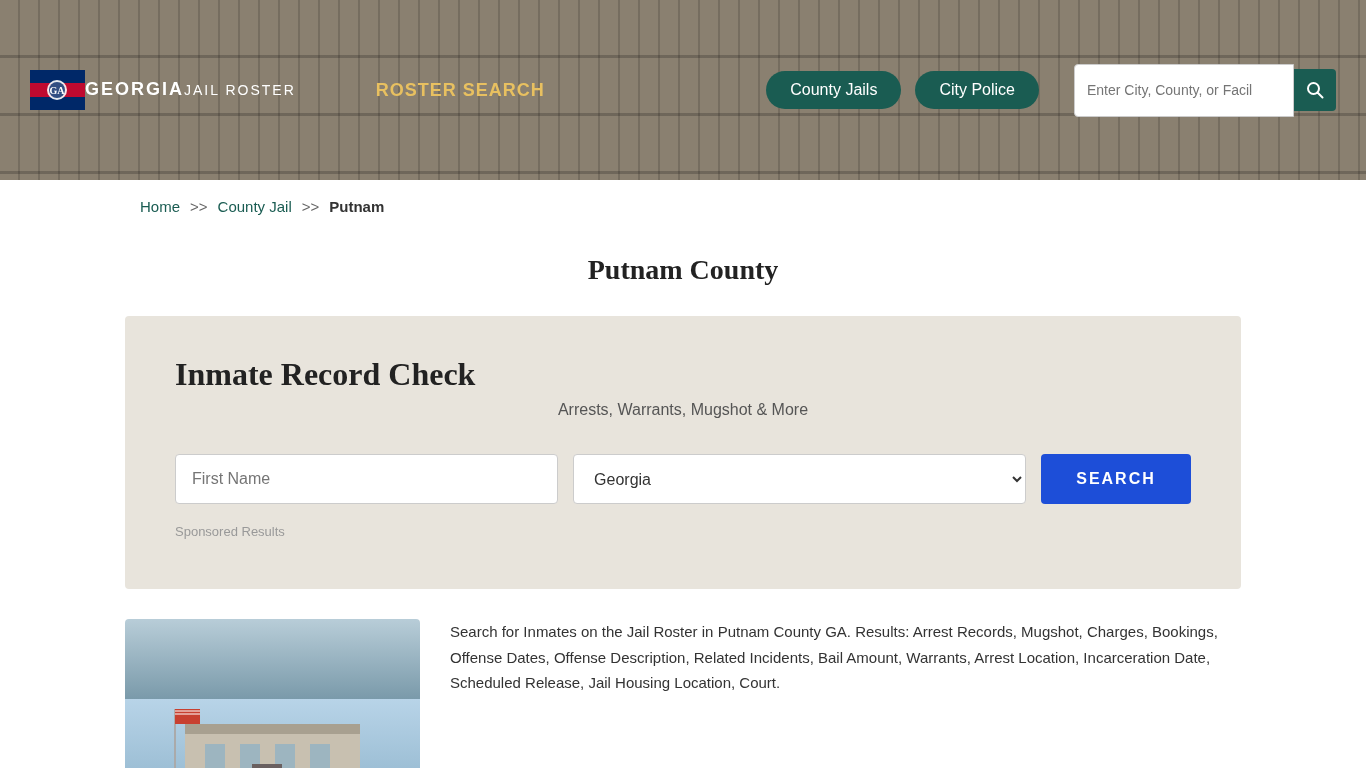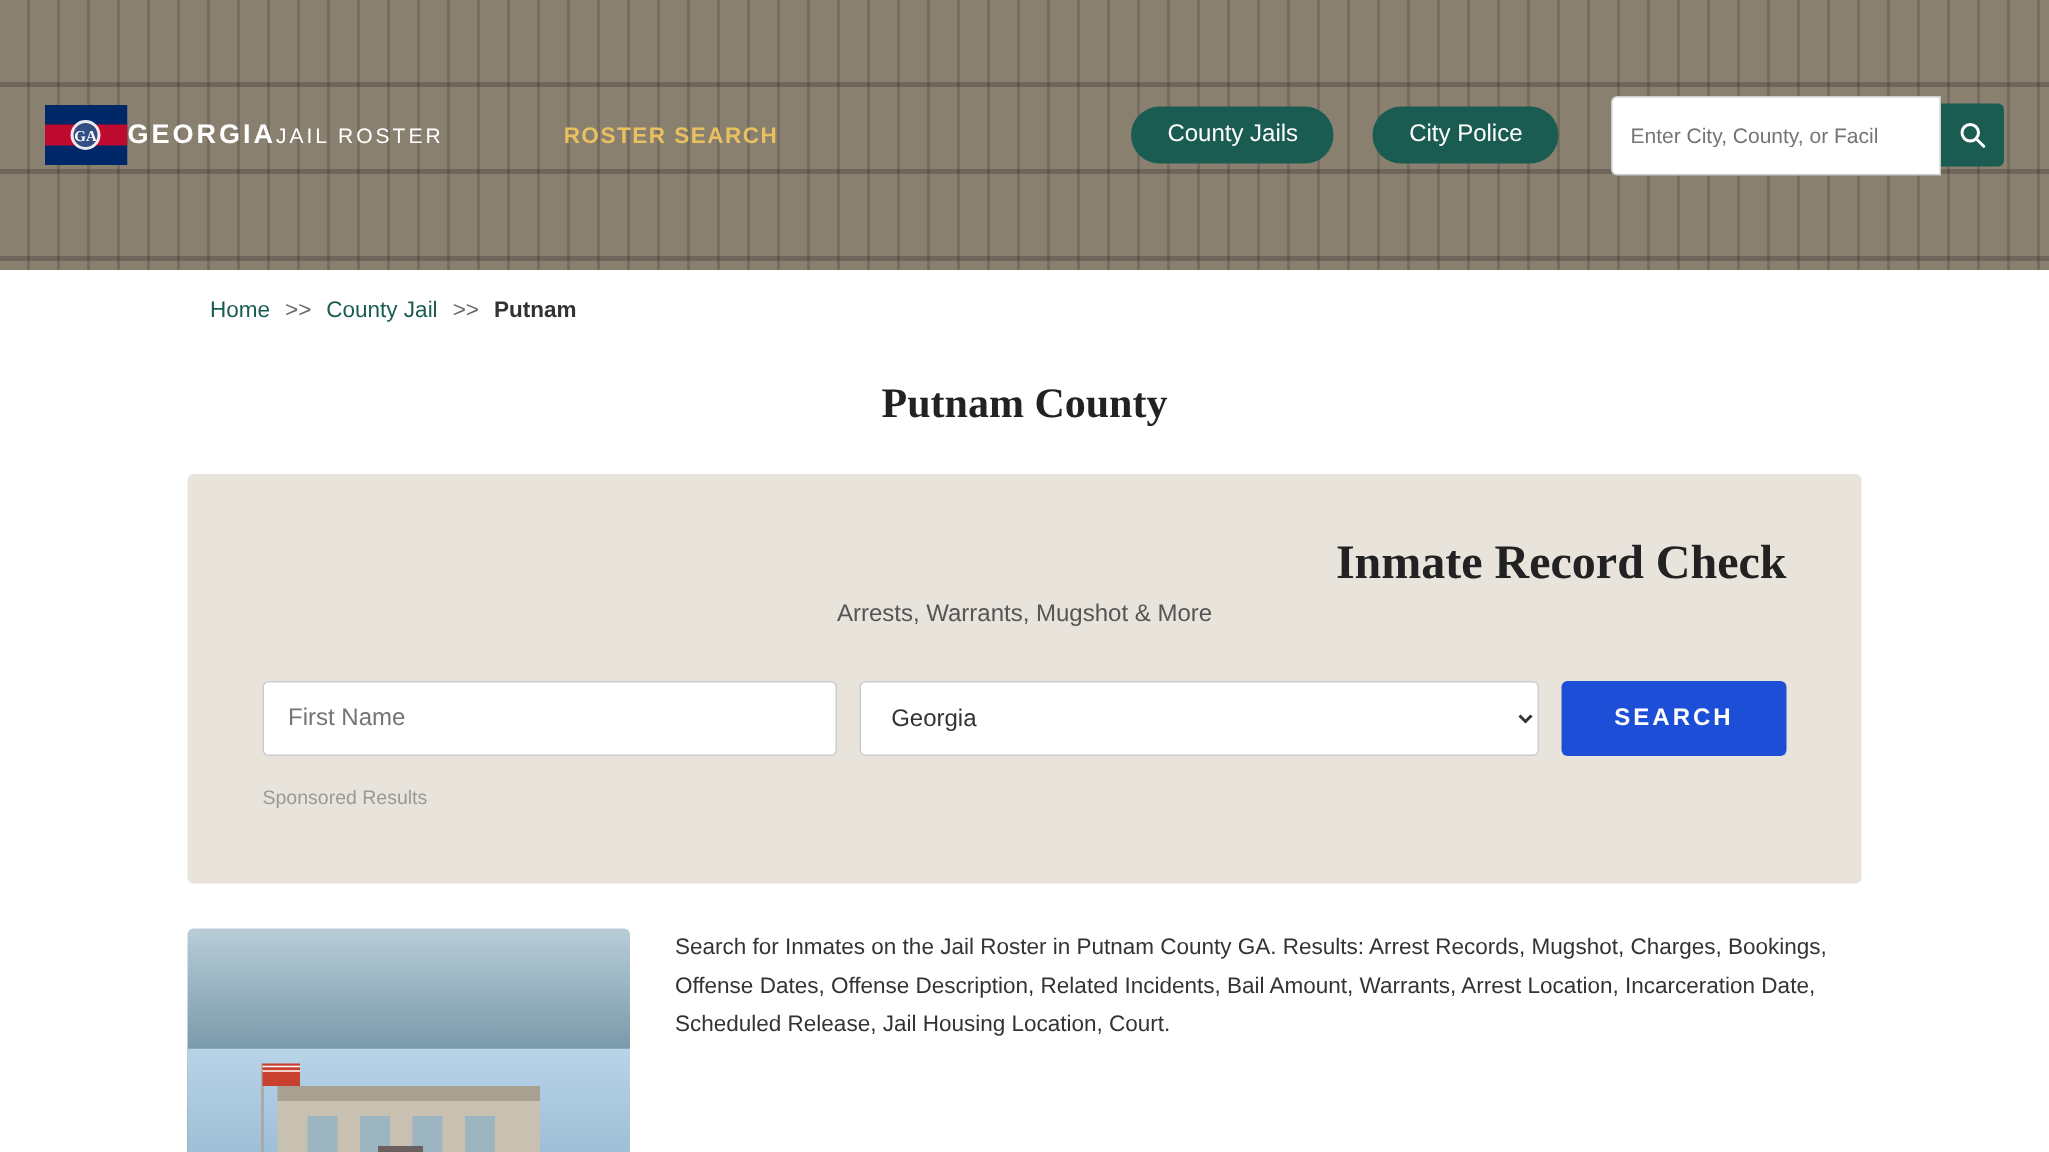--- a/index.html
+++ b/index.html
@@ -65,31 +65,31 @@
     .nav-area {
       flex: 1;
       display: flex;
       align-items: center;
       gap: 20px;
       margin-left: 40px;
     }
     .roster-search-link {
       color: #e8c060;
       font-family: Arial, sans-serif;
-      font-size: 15px;
+      font-size: 18px;
       font-weight: bold;
       letter-spacing: 1px;
       text-decoration: none;
       text-transform: uppercase;
       text-align: center;
     }
 
     .nav-buttons {
       display: flex;
-      gap: 26px;
+      gap: 14px;
       margin-left: auto;
     }
     .nav-btn {
       background: #1a5c52;
       color: #fff;
       border: none;
       border-radius: 25px;
       padding: 10px 24px;
       font-size: 16px;
       font-family: Arial, sans-serif;
@@ -165,21 +165,21 @@
     }
 
     
     .inmate-check-section {
       background: #e8e4dc;
       margin: 0 125px;
       padding: 40px 50px 50px 50px;
       border-radius: 4px;
     }
     .inmate-check-title {
-      text-align: right;
+      text-align: left;
       font-size: 32px;
       font-family: Georgia, serif;
       color: #222;
       margin-bottom: 8px;
     }
     .inmate-check-subtitle {
       text-align: center;
       font-size: 16px;
       font-family: Arial, sans-serif;
       color: #555;

